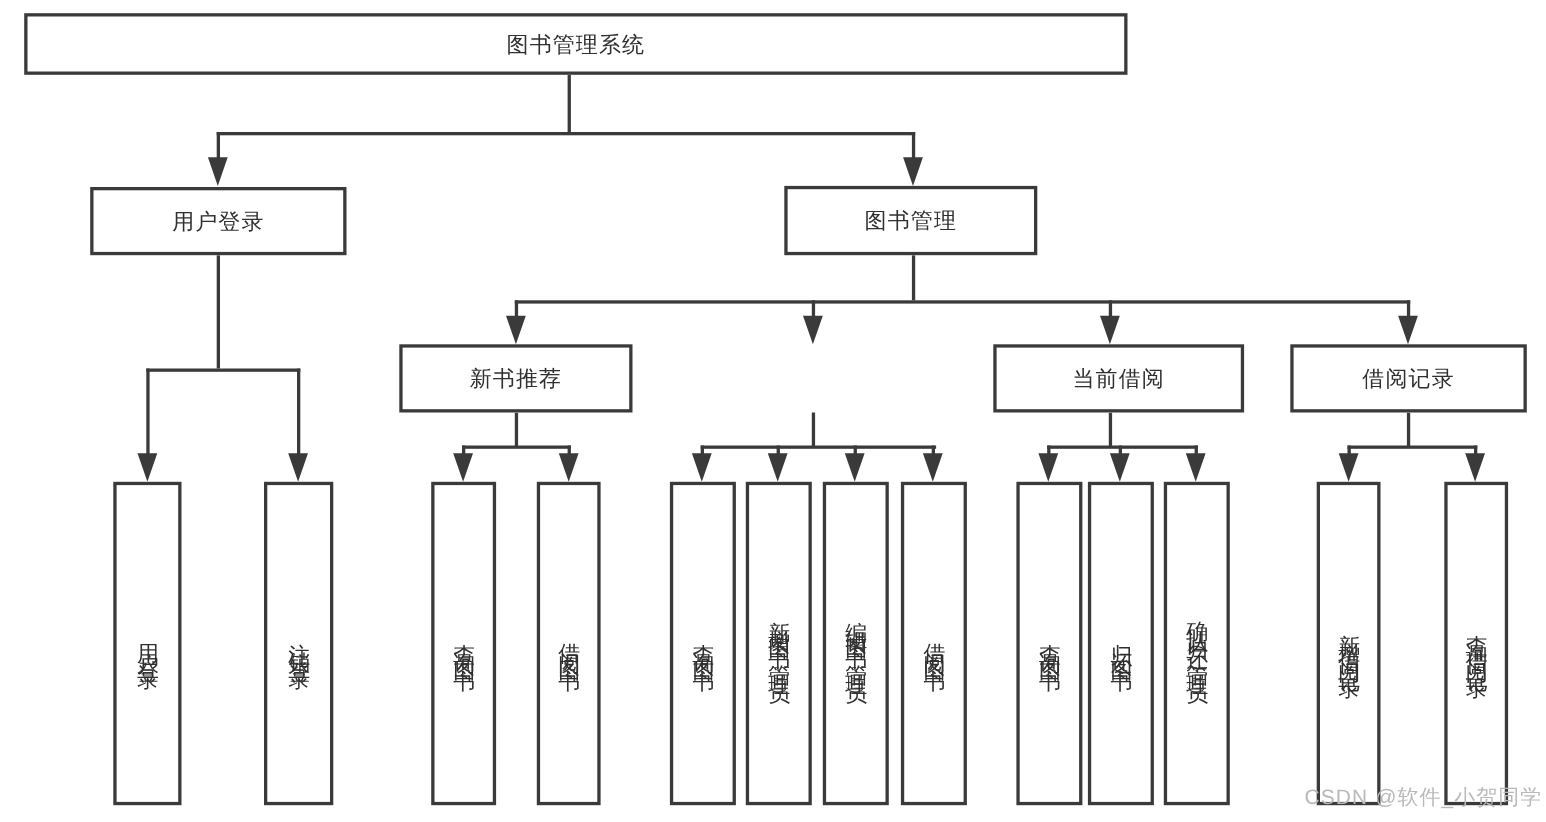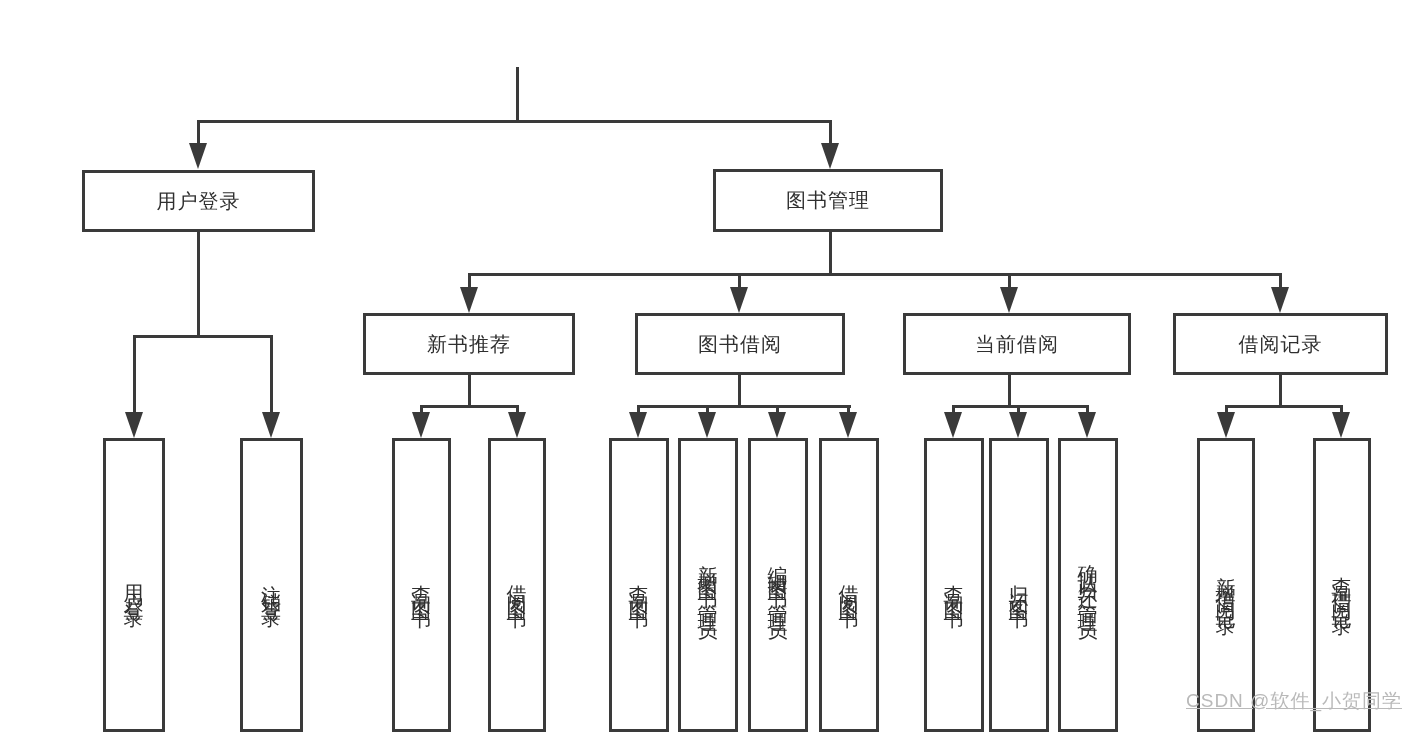--- a/index.html
+++ b/index.html
@@ -63,27 +63,26 @@
     text-orientation:mixed;
     font-size:20px;
     line-height:1;
     letter-spacing:8px;
     color:var(--text);
     white-space:nowrap;
   }
   .watermark{
     position:absolute;
     left:1186px;
-    top:688px;
+    top:712px;
     font-size:19px;
     letter-spacing:1px;
     color:var(--watermark);
     white-space:nowrap;
     z-index:5;
-    text-decoration:underline;
   }
 </style>
 </head>
 <body>
 
 <div class="canvas">
 
   <div class="vline" style="left:516px;top:67px;width:3px;height:53px"></div>
   <div class="hline" style="left:197px;top:120px;width:635px;height:3px"></div>
   <div class="vline" style="left:197px;top:120px;width:3px;height:26px"></div>
@@ -136,34 +135,34 @@
   <div class="vline" style="left:1086px;top:405px;width:3px;height:9px"></div>
   <div class="arrow" style="left:1078px;top:412px"></div>
 
   <div class="vline" style="left:1279px;top:375px;width:3px;height:32px"></div>
   <div class="hline" style="left:1225px;top:405px;width:118px;height:3px"></div>
   <div class="vline" style="left:1225px;top:405px;width:3px;height:9px"></div>
   <div class="arrow" style="left:1217px;top:412px"></div>
   <div class="vline" style="left:1340px;top:405px;width:3px;height:9px"></div>
   <div class="arrow" style="left:1332px;top:412px"></div>
 
+  <div class="hbox" style="left:22px;top:12px;width:1003px;height:56px">
+    <span>图书管理系统</span>
+  </div>
 
   <div class="hbox" style="left:82px;top:170px;width:233px;height:62px">
     <span>用户登录</span>
   </div>
   <div class="hbox" style="left:713px;top:169px;width:230px;height:63px">
     <span>图书管理</span>
   </div>
 
   <div class="hbox" style="left:363px;top:313px;width:212px;height:62px">
     <span>新书推荐</span>
   </div>
-  <div class="hbox" style="left:635px;top:313px;width:210px;height:62px">
-    <span>图书借阅</span>
-  </div>
   <div class="hbox" style="left:903px;top:313px;width:228px;height:62px">
     <span>当前借阅</span>
   </div>
   <div class="hbox" style="left:1173px;top:313px;width:215px;height:62px">
     <span>借阅记录</span>
   </div>
 
   <div class="vbox" style="left:103px;top:438px;width:62px;height:294px">
     <span class="vlabel">用户登录</span>
   </div>

